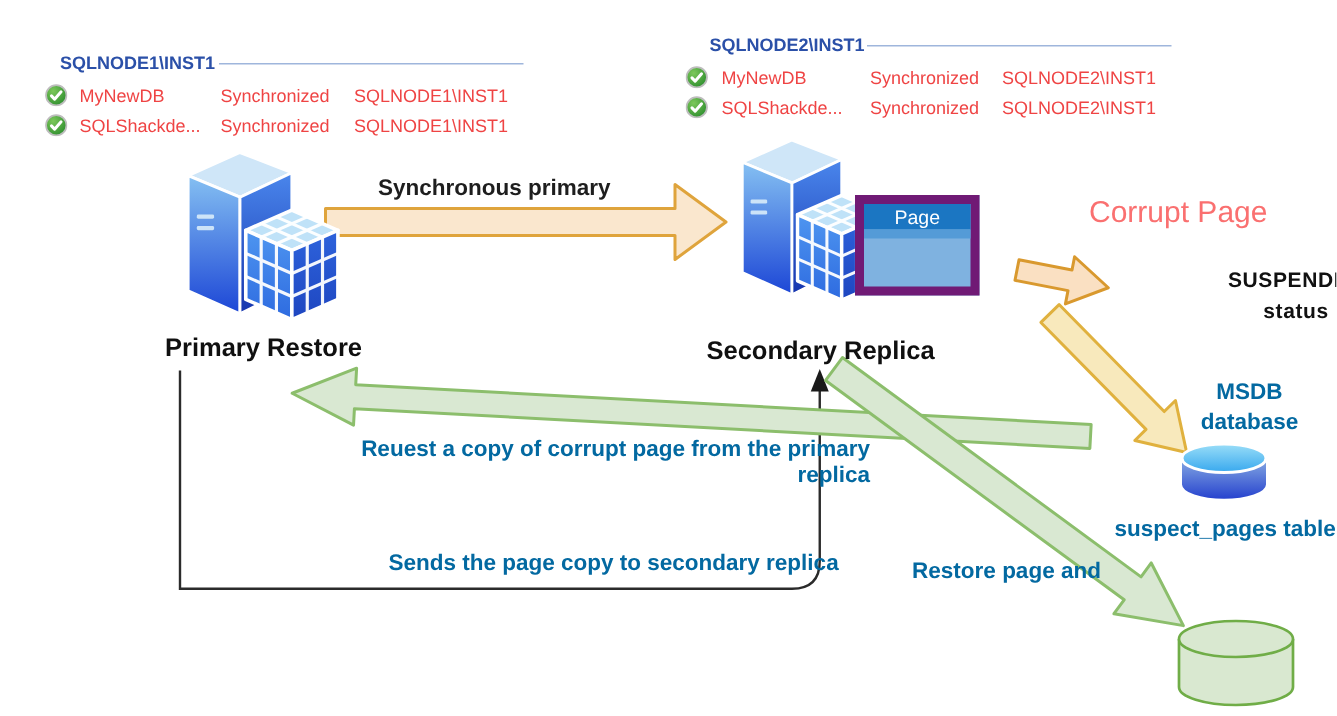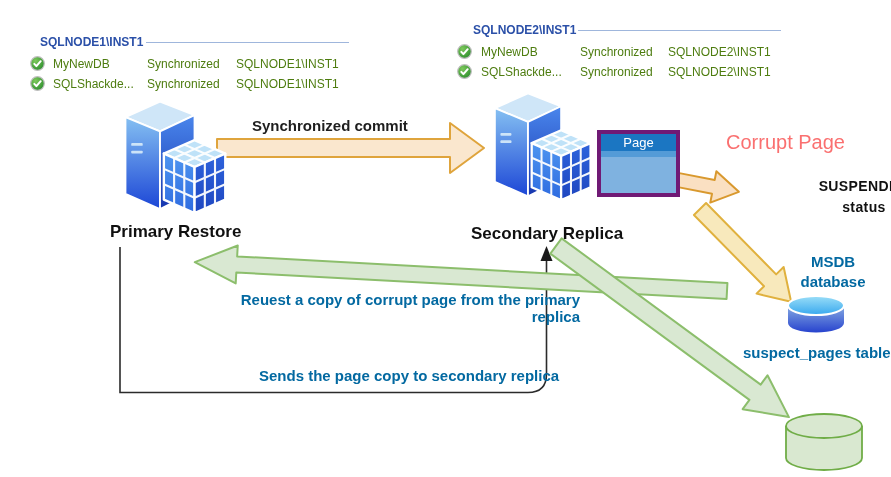--- a/index.html
+++ b/index.html
@@ -1,29 +1,29 @@
 <!DOCTYPE html>
 <html><head>
 <meta charset="utf-8">
 <style>
   * { margin:0; padding:0; box-sizing:border-box; }
   body { font-family:"Liberation Sans", sans-serif; background:#fff; }
   #canvas { position:relative; width:891px; height:477px; background:#ffffff; overflow:hidden; }
   .abs { position:absolute; white-space:nowrap; }
   .panel-title { font-size:12px; font-weight:bold; color:#2b50a8; }
   .panel-line { height:0; border-top:1px solid #9fb6dc; }
-  .row-text { font-size:12px; color:#4d7c0f; }
+  .row-text { font-size:12px; color:#ef4444; }
   .replica-label { font-size:17px; font-weight:bold; color:#101010; }
   .flow-label { font-size:15px; font-weight:bold; color:#0369a1; }
   .center { text-align:center; white-space:normal; }
   .sync-label { font-size:15px; font-weight:bold; color:#1e1e1e; }
   .corrupt-label { font-size:20px; font-weight:normal; color:#fa7070;margin-left:32px; }
   .suspended-label { font-size:14px; font-weight:bold; color:#111; letter-spacing:.4px; }
-  .page-box { position:absolute; left:597px; top:130px; width:83px; height:67px;
-              background:#7fb2e0; border:4px solid #701a75; }
+  .page-box { position:absolute; left:570px; top:130px; width:83px; height:67px;
+              background:#7fb2e0; border:6px solid #701a75; }
   .page-header { height:17px; background:#1b76c2; color:#fff; font-size:13px;
                  text-align:center; line-height:17px; }
   .page-substrip { height:6px; background:#549bd7; }
   svg { display:block; }
 </style>
 </head>
 <body>
 
 <div id="canvas">
 
@@ -188,21 +188,21 @@
   </svg>
 
   <svg class="abs" style="left:784px; top:412px;" width="80" height="62" viewBox="0 0 80 62">
     <path d="M2,14 v32 a38,12 0 0 0 76,0 v-32" fill="#d9e8d0" stroke="#70ad47" stroke-width="1.8"></path>
     <ellipse cx="40" cy="14" rx="38" ry="12" fill="#d9e8d0" stroke="#70ad47" stroke-width="1.8"></ellipse>
   </svg>
 
   <div class="abs replica-label" style="left:110px; top:222px;">Primary Restore</div>
   <div class="abs replica-label" style="left:471px; top:224px;">Secondary Replica</div>
 
-  <div class="abs sync-label" style="left:252px; top:117px;">Synchronized commit</div>
+  <div class="abs sync-label" style="left:252px; top:117px;">Synchronous primary</div>
 
   <div class="abs corrupt-label" style="left:694px; top:131px;">Corrupt Page</div>
 
   <div class="abs suspended-label center" style="left:794px; top:176px; width:140px; line-height:21px;">
     <div>SUSPENDED</div>
     <div>status</div>
   </div>
 
   <div class="abs flow-label center" style="left:791px; top:252px; width:84px; line-height:20px;">
     <div>MSDB</div>
@@ -212,15 +212,16 @@
   <div class="abs flow-label" style="left:743px; top:344px;">suspect_pages table</div>
 
   <div class="abs flow-label center" style="left:240px; top:291px; width:340px; line-height:17px;text-align:right;">
     <div>Reuest a copy of corrupt page from the primary</div>
     <div>replica</div>
   </div>
 
   <div class="abs flow-label" style="left:228px; top:367px;margin-left:31px;">Sends the page copy to secondary replica</div>
 
   <div class="abs flow-label center" style="left:601px; top:372px; width:140px; line-height:17px;">
+    <div>Restore page and</div>
   </div>
 
 </div>
 
 </body></html>

